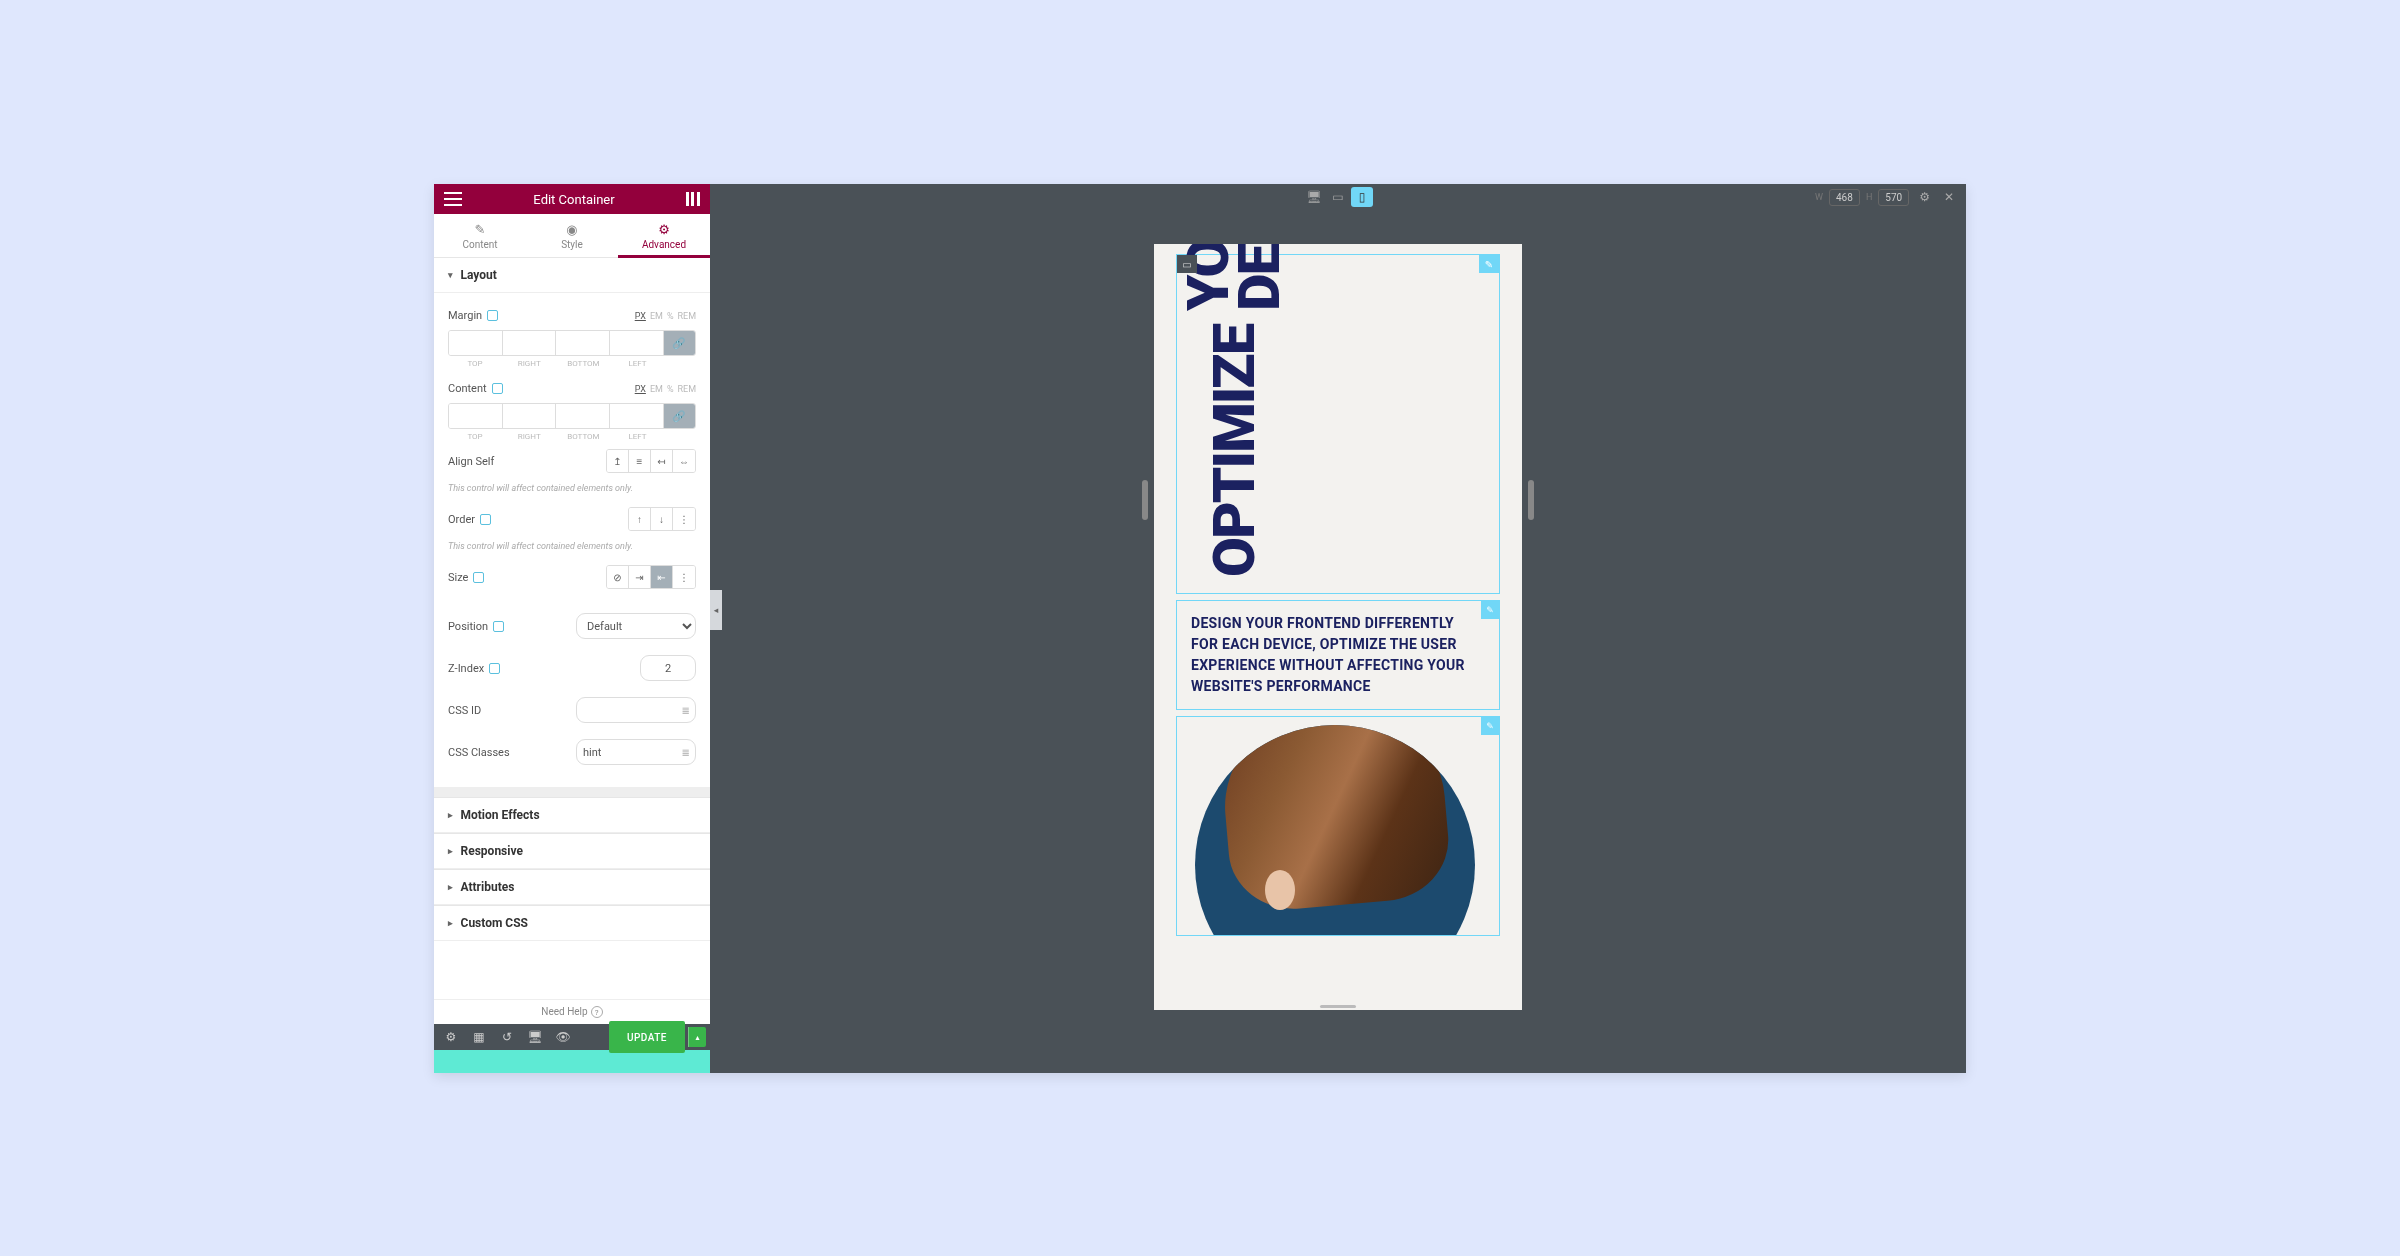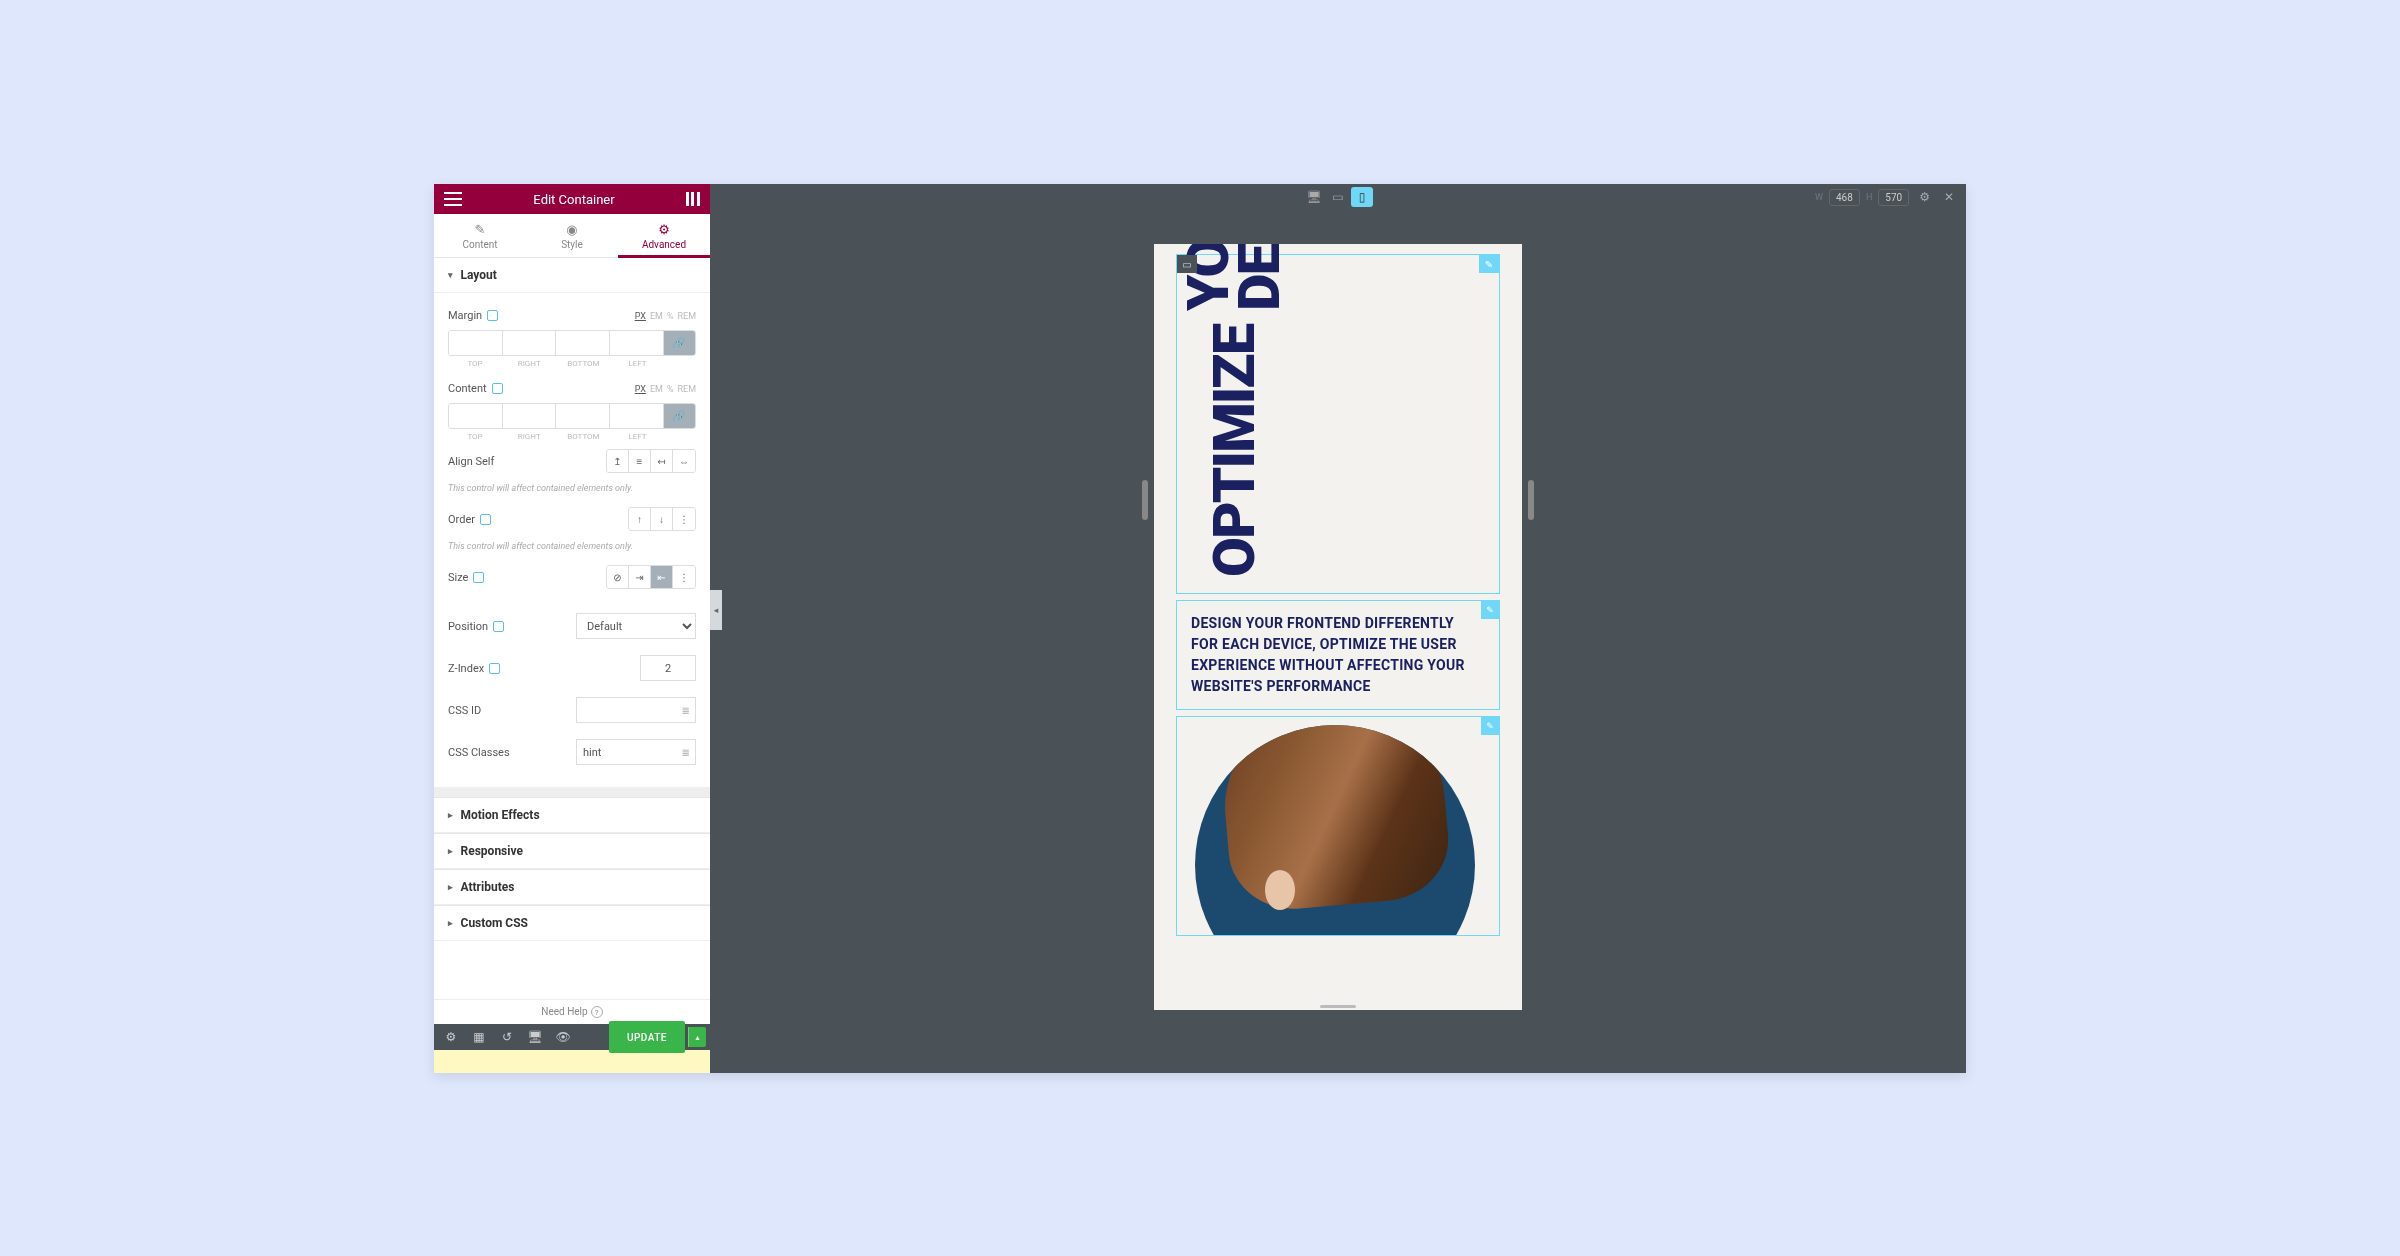--- a/index.html
+++ b/index.html
@@ -1,17 +1,17 @@
 <!DOCTYPE html>
 <html><head>
 <meta charset="utf-8">
 <style>
 * { margin:0; padding:0; box-sizing:border-box; font-family:Roboto,Arial,sans-serif; }
 body { background:#dfe7fd; width:2400px; height:1256px; position:relative; }
-.app-window { position:absolute; left:434px; top:184px; width:1532px; height:889px; background:#fef9c3; display:flex; flex-direction:column; box-shadow:0 4px 12px rgba(0,0,0,0.1); }
+.app-window { position:absolute; left:434px; top:184px; width:1532px; height:889px; background:#5eead4; display:flex; flex-direction:column; box-shadow:0 4px 12px rgba(0,0,0,0.1); }
 .sidebar { position:absolute; left:0; top:0; width:276px; height:866px; background:#fff; display:flex; flex-direction:column; }
 .sidebar-header { height:30px; background:#93003c; display:flex; align-items:center; justify-content:space-between; padding:0 10px; color:#fff; }
 .hamburger,.apps-icon { width:18px; height:14px; display:flex; flex-direction:column; justify-content:space-between; cursor:pointer; }
 .hamburger span { height:2px; background:#fff; width:100%; }
 .apps-icon { flex-direction:row; gap:2px; height:14px; width:14px; }
 .apps-icon span { width:3px; height:14px; background:#fff; }
 .header-title { font-size:13px; font-weight:400; }
 .tabs { display:flex; height:44px; border-bottom:1px solid #e6e6e6; }
 .tab { flex:1; display:flex; flex-direction:column; align-items:center; justify-content:center; gap:2px; font-size:10px; color:#888; cursor:pointer; position:relative; }
 .tab.active { color:#93003c; }
@@ -31,21 +31,21 @@
 .box-inputs input { border:none; border-right:1px solid #ddd; width:25%; font-size:10px; text-align:center; outline:none; }
 .link-btn { width:36px; background:#a4afb7; display:flex; align-items:center; justify-content:center; color:#fff; font-size:11px; }
 .box-labels { display:flex; font-size:8px; color:#bbb; text-align:center; margin-top:3px; }
 .box-labels span { width:25%; }
 .box-labels .spacer { width:36px; }
 .btn-group { display:flex; border:1px solid #ddd; border-radius:3px; overflow:hidden; height:24px; }
 .btn-group button { border:none; background:#fff; width:22px; font-size:10px; color:#666; cursor:pointer; border-right:1px solid #ddd; display:flex; align-items:center; justify-content:center; }
 .btn-group button:last-child { border-right:none; }
 .btn-group button.active { background:#a4afb7; color:#fff; }
 .help-text { font-size:9px; font-style:italic; color:#aaa; padding:2px 0 6px; }
-.select,.text-input { border:1px solid #ddd; border-radius:0; height:26px; font-size:11px; padding:0 6px; background:#fff; color:#555; }
+.select,.text-input { border:1px solid #ddd; border-radius:9px; height:26px; font-size:11px; padding:0 6px; background:#fff; color:#555; }
 .select { width:120px; }
 .text-input { width:100px; text-align:left; }
 .text-input.num { width:56px; text-align:center; }
 .input-w-icon { position:relative; display:flex; align-items:center; }
 .input-w-icon .del { position:absolute; right:6px; color:#aaa; font-size:10px; }
 .gap { height:10px; background:#eee; }
 .help-footer { text-align:center; font-size:10px; color:#888; padding:6px 0; border-top:1px solid #eee; background:#fff; }
 .help-footer .q { display:inline-block; width:12px; height:12px; border:1px solid #aaa; border-radius:50%; font-size:8px; line-height:11px; margin-left:3px; }
 .bottom-bar { height:26px; background:#4a5157; display:flex; align-items:center; padding:0 4px; gap:2px; }
 .bottom-bar .ico { width:26px; height:20px; display:flex; align-items:center; justify-content:center; color:#ccc; font-size:12px; cursor:pointer; }

